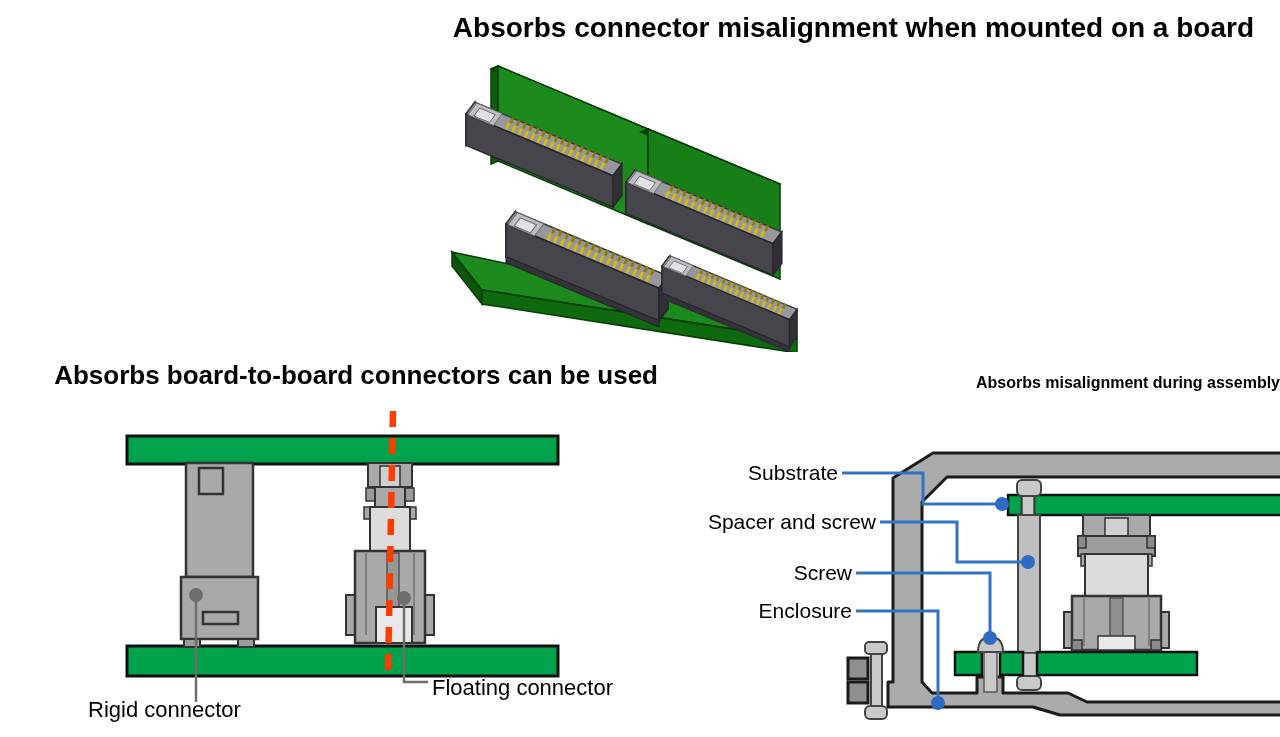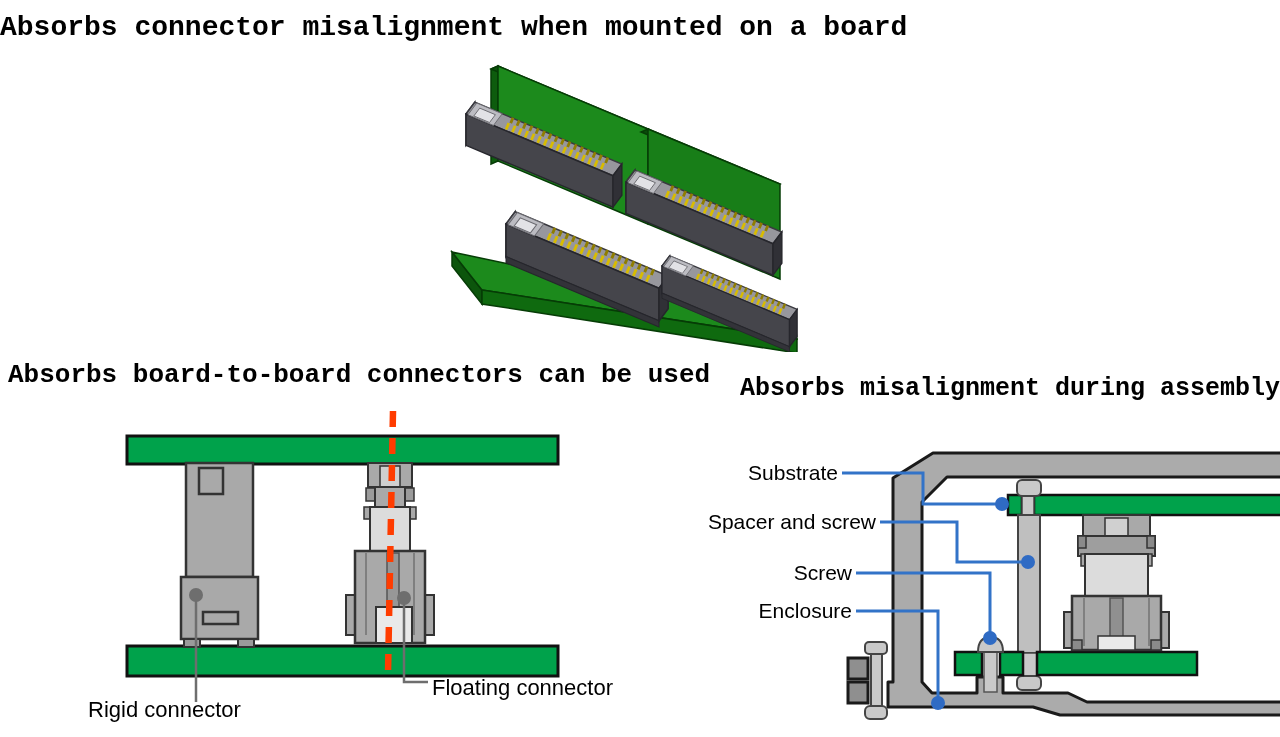--- a/index.html
+++ b/index.html
@@ -1,23 +1,23 @@
 <!DOCTYPE html>
 <html><head>
 <meta charset="utf-8">
 <style>
   html,body{margin:0;padding:0;background:#ffffff;}
   #canvas{
     position:relative;width:1280px;height:737px;background:#ffffff;overflow:hidden;
     font-family:"Liberation Sans","DejaVu Sans",sans-serif;color:#000;
   }
-  .title{position:absolute;font-weight:bold;text-align:left;white-space:nowrap;font-family:Liberation Mono, monospace;}
+  .title{position:absolute;font-weight:bold;text-align:right;white-space:nowrap;}
   #main-title{left:0;top:12px;width:1254px;font-size:28px;}
   #left-title{left:8px;top:360px;width:650px;font-size:26px;}
-  #right-title{left:740px;top:374px;width:540px;font-size:25px;}
+  #right-title{left:740px;top:374px;width:540px;font-size:16px;}
   svg{position:absolute;display:block;}
   #iso-svg{left:450px;top:62px;}
   #left-svg{left:60px;top:395px;}
   #right-svg{left:680px;top:440px;}
   text{font-family:"Liberation Sans","DejaVu Sans",sans-serif;fill:#000;}
 </style>
 </head>
 <body>
 
 <div id="canvas">

